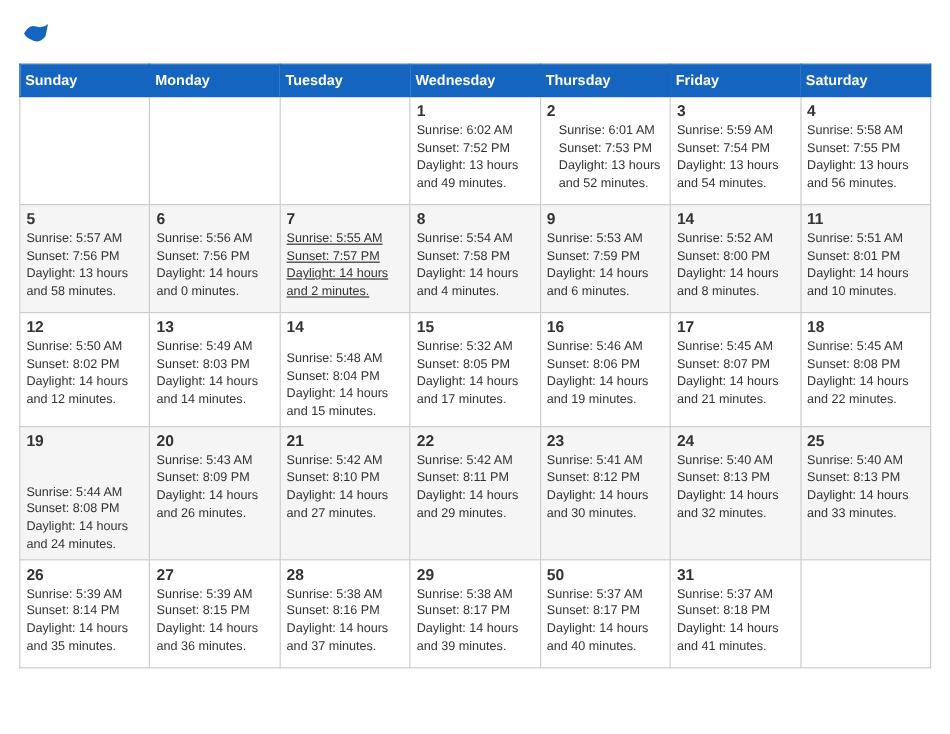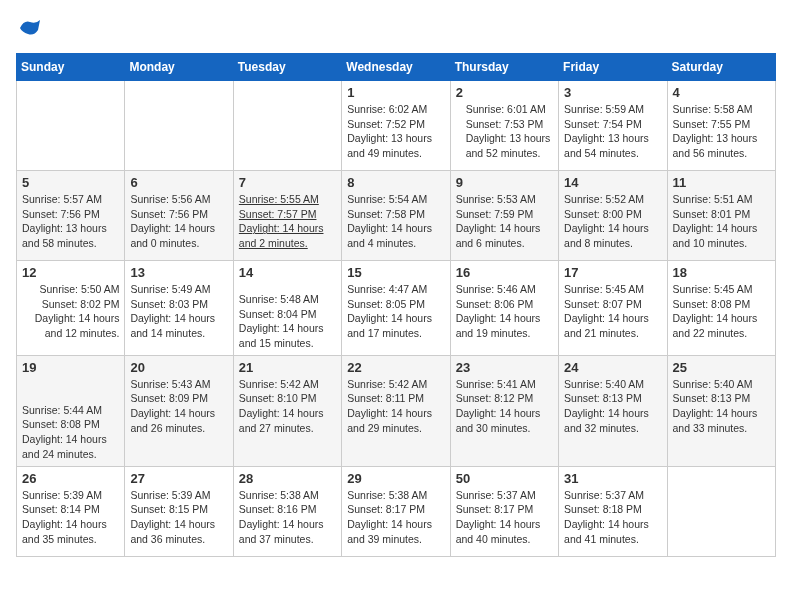--- a/index.html
+++ b/index.html
@@ -201,42 +201,42 @@
           <span class="day-number">11</span>
           <div class="cell-text" style="white-space: pre-line;">Sunrise: 5:51 AM
 Sunset: 8:01 PM
 Daylight: 14 hours
 and 10 minutes.</div>
         </td>
       </tr>
       <tr>
         <td>
           <span class="day-number">12</span>
-          <div class="cell-text" style="white-space: pre-line; text-align: right;">Sunrise: 5:50 AM
+          <div class="cell-text" style="white-space: pre-line;">Sunrise: 5:50 AM
 Sunset: 8:02 PM
 Daylight: 14 hours
 and 12 minutes.</div>
         </td>
         <td>
           <span class="day-number">13</span>
           <div class="cell-text" style="white-space: pre-line;">Sunrise: 5:49 AM
 Sunset: 8:03 PM
 Daylight: 14 hours
 and 14 minutes.</div>
         </td>
         <td>
           <span class="day-number">14</span>
           <div class="cell-text" style="white-space: pre-line; margin-top: 12px;">Sunrise: 5:48 AM
 Sunset: 8:04 PM
 Daylight: 14 hours
 and 15 minutes.</div>
         </td>
         <td>
           <span class="day-number">15</span>
-          <div class="cell-text" style="white-space: pre-line;">Sunrise: 4:47 AM
+          <div class="cell-text" style="white-space: pre-line;">Sunrise: 5:32 AM
 Sunset: 8:05 PM
 Daylight: 14 hours
 and 17 minutes.</div>
         </td>
         <td>
           <span class="day-number">16</span>
           <div class="cell-text" style="white-space: pre-line;">Sunrise: 5:46 AM
 Sunset: 8:06 PM
 Daylight: 14 hours
 and 19 minutes.</div>

